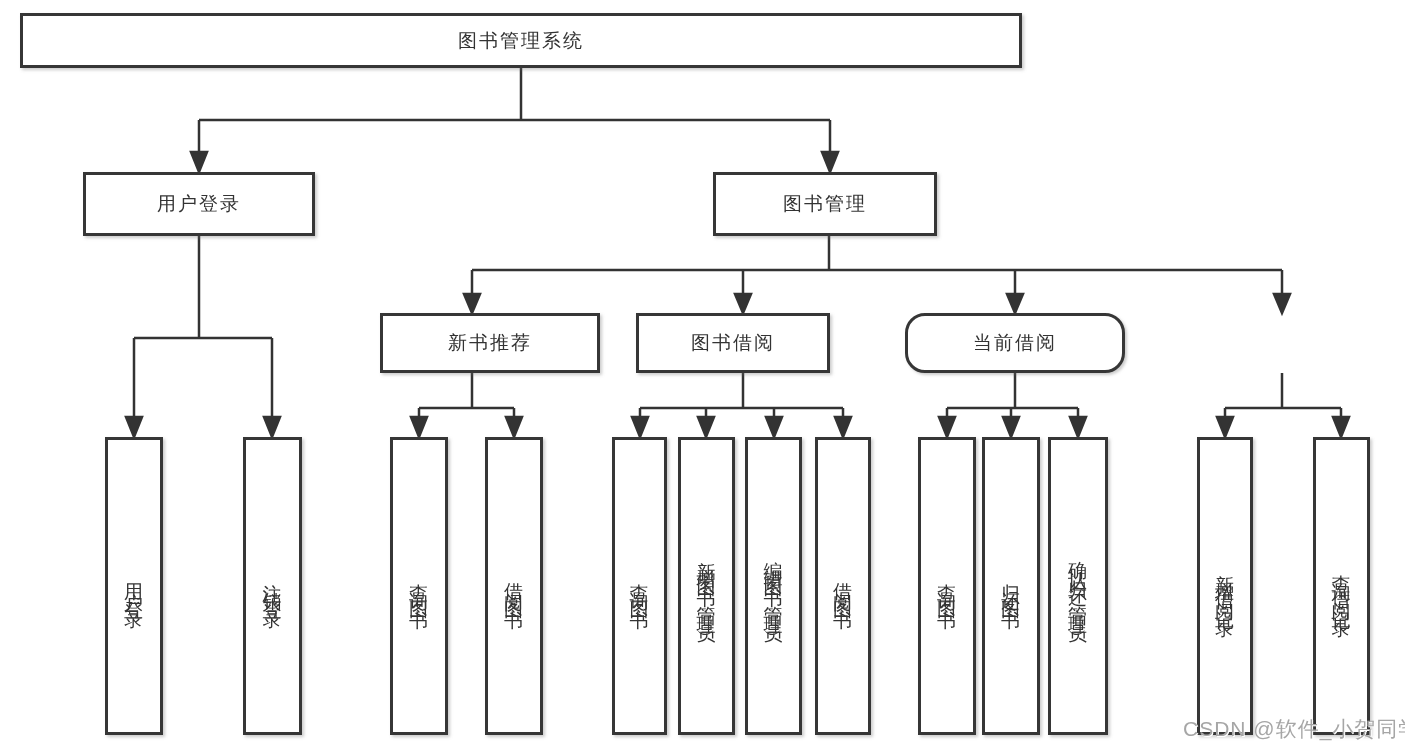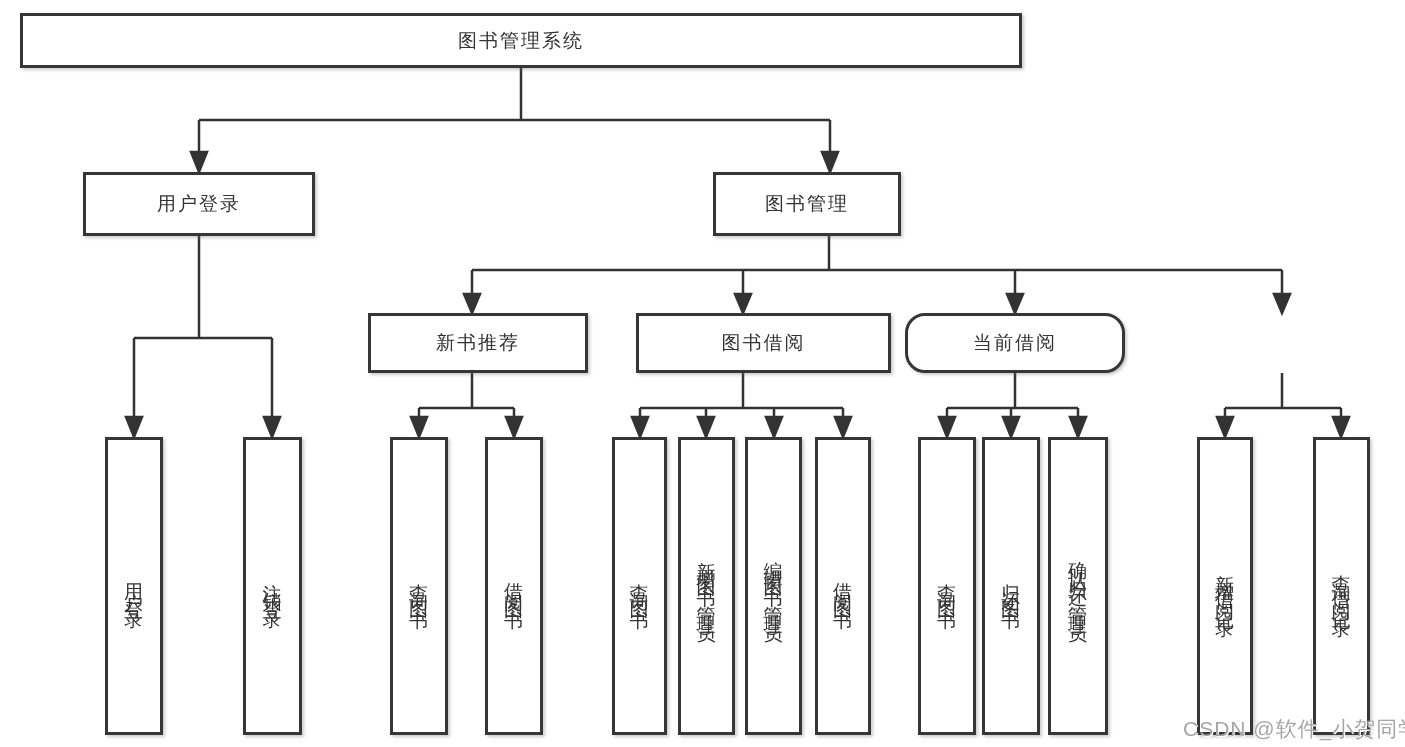--- a/index.html
+++ b/index.html
@@ -29,23 +29,23 @@
   .v {
     writing-mode: vertical-rl;
     text-orientation: mixed;
     font-size: 19px;
     letter-spacing: 9px;
     line-height: 1;
   }
   
   .n-root { left: 20px;  top: 13px;  width: 1002px; height: 55px; }
   .n-l2a  { left: 83px;  top: 172px; width: 232px;  height: 64px; }
-  .n-l2b  { left: 713px; top: 172px; width: 188px;  height: 64px; }
-  .n-l3a  { left: 368px; top: 313px; width: 220px;  height: 60px; }
-  .n-l3b  { left: 636px; top: 313px; width: 255px;  height: 60px; }
+  .n-l2b  { left: 713px; top: 172px; width: 224px;  height: 64px; }
+  .n-l3a  { left: 380px; top: 313px; width: 220px;  height: 60px; }
+  .n-l3b  { left: 636px; top: 313px; width: 194px;  height: 60px; }
   .n-l3c  { left: 905px; top: 313px; width: 220px;  height: 60px; border-radius: 20px; }
   .n-l3d  { left: 1172px;top: 313px; width: 220px;  height: 60px; }
   .n-f1  { left: 105px;  top: 437px; width: 58px; height: 298px; }
   .n-f2  { left: 243px;  top: 437px; width: 59px; height: 298px; }
   .n-f3  { left: 390px;  top: 437px; width: 58px; height: 298px; }
   .n-f4  { left: 485px;  top: 437px; width: 58px; height: 298px; }
   .n-f5  { left: 612px;  top: 437px; width: 55px; height: 298px; }
   .n-f6  { left: 678px;  top: 437px; width: 57px; height: 298px; }
   .n-f7  { left: 745px;  top: 437px; width: 57px; height: 298px; }
   .n-f8  { left: 815px;  top: 437px; width: 56px; height: 298px; }

